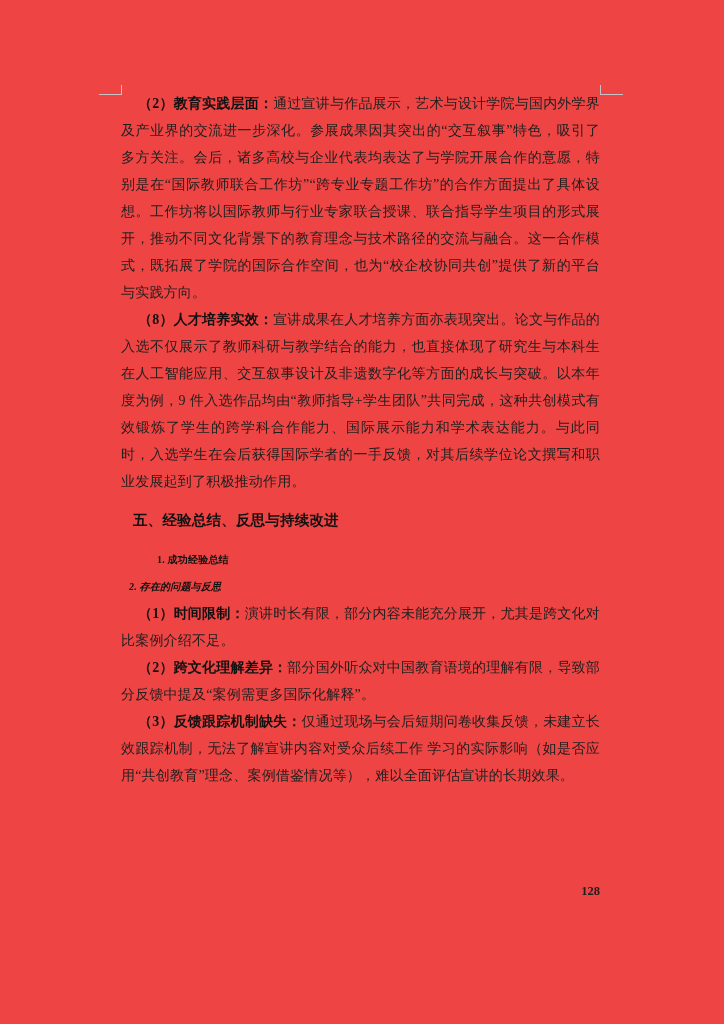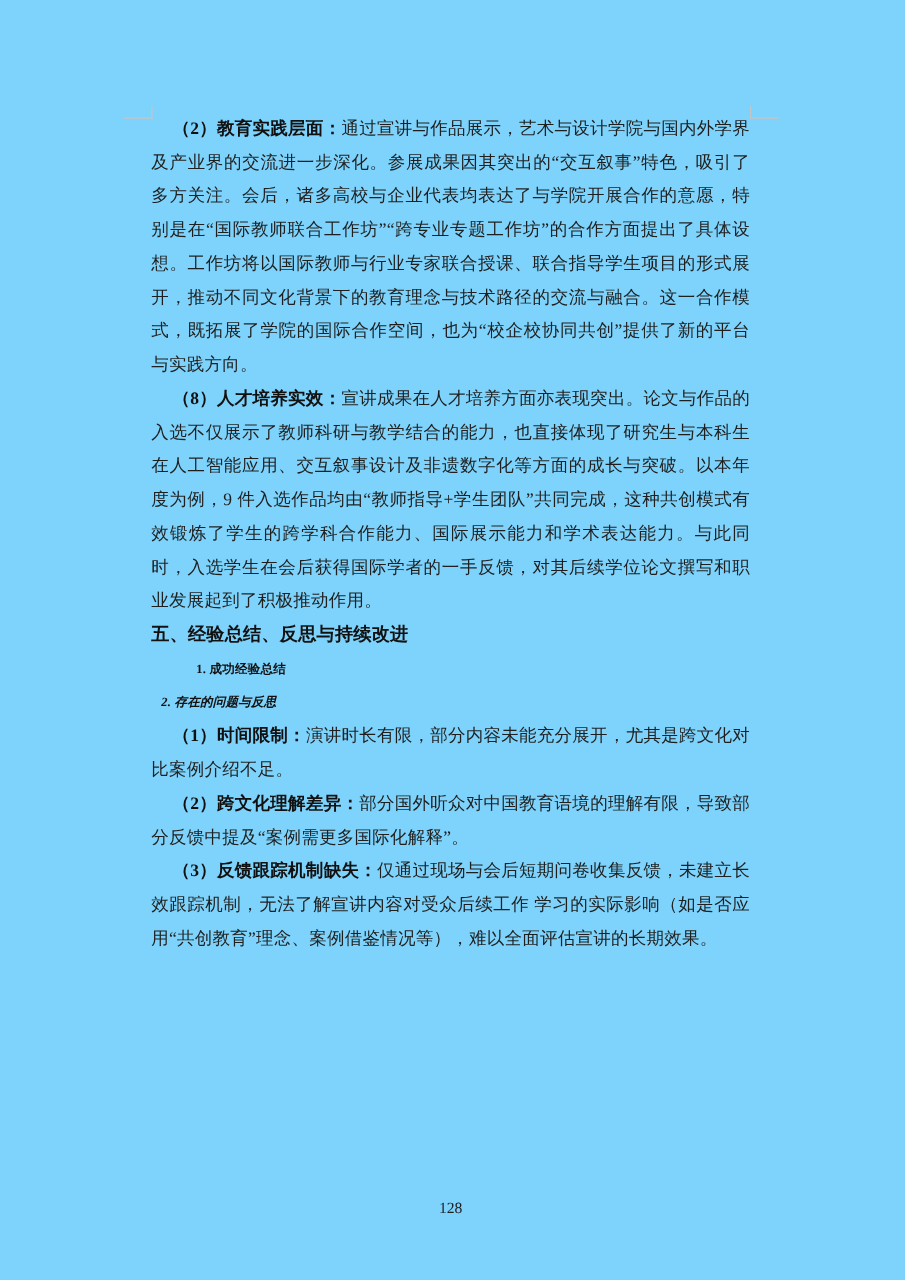--- a/index.html
+++ b/index.html
@@ -1,20 +1,20 @@
 <!DOCTYPE html>
 <html><head>
 <meta charset="utf-8">
 <style>
   html, body { margin: 0; padding: 0; background: #ffffff; }
   .page {
     position: relative;
     width: 724px;
     height: 1024px;
-    background: #7dd3fc;
+    background: #ef4444;
     font-family: "Liberation Serif", "DejaVu Serif", serif;
     color: #1f1f1f;
     overflow: hidden;
   }
   
   .bmark { position: absolute; top: 85px; width: 22px; height: 9px; }
   .bmark-left  { left: 99px;  border-right: 1px solid #c4c4c4; border-bottom: 1px solid #c4c4c4; }
   .bmark-right { left: 600px; border-left: 1px solid #c4c4c4;  border-bottom: 1px solid #c4c4c4; }
 
   .content {
@@ -24,40 +24,41 @@
     width: 479px;
     font-size: 14px;
     line-height: 27px;
     text-align: justify;
     letter-spacing: 0.2px;
   }
   .content p { margin: 0; text-indent: 17px; }
   .content .lead { font-weight: bold; color: #111111; }
 
   .h-section {
-    margin: 0;
+    margin: 12px;
     font-size: 14.5px;
     line-height: 27px;
     font-weight: bold;
     color: #111111;
     text-indent: 0;
     text-align: left;
   }
   .h-sub { margin: 0; font-size: 10px; line-height: 27px; font-weight: bold; color: #111111; text-align: left; }
   .h-sub1 { text-indent: 36px; }
   .h-sub2 { text-indent: 8px; font-style: italic; }
 
   .page-number {
     position: absolute;
     left: 121px;
     width: 479px;
-    top: 959px;
-    text-align: center;
+    top: 884px;
+    text-align: right;
     font-size: 12.5px;
     color: #1f1f1f;
+    font-weight: bold;
   }
 </style>
 </head>
 <body>
 
 <div class="page">
 
   <div class="bmark bmark-left"></div>
   <div class="bmark bmark-right"></div>
 

